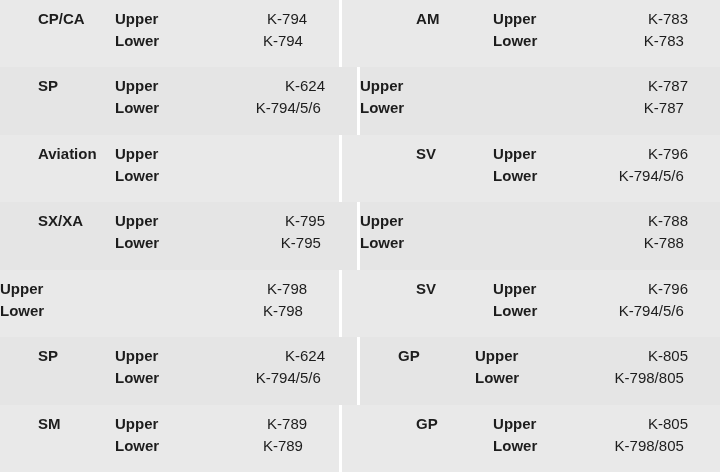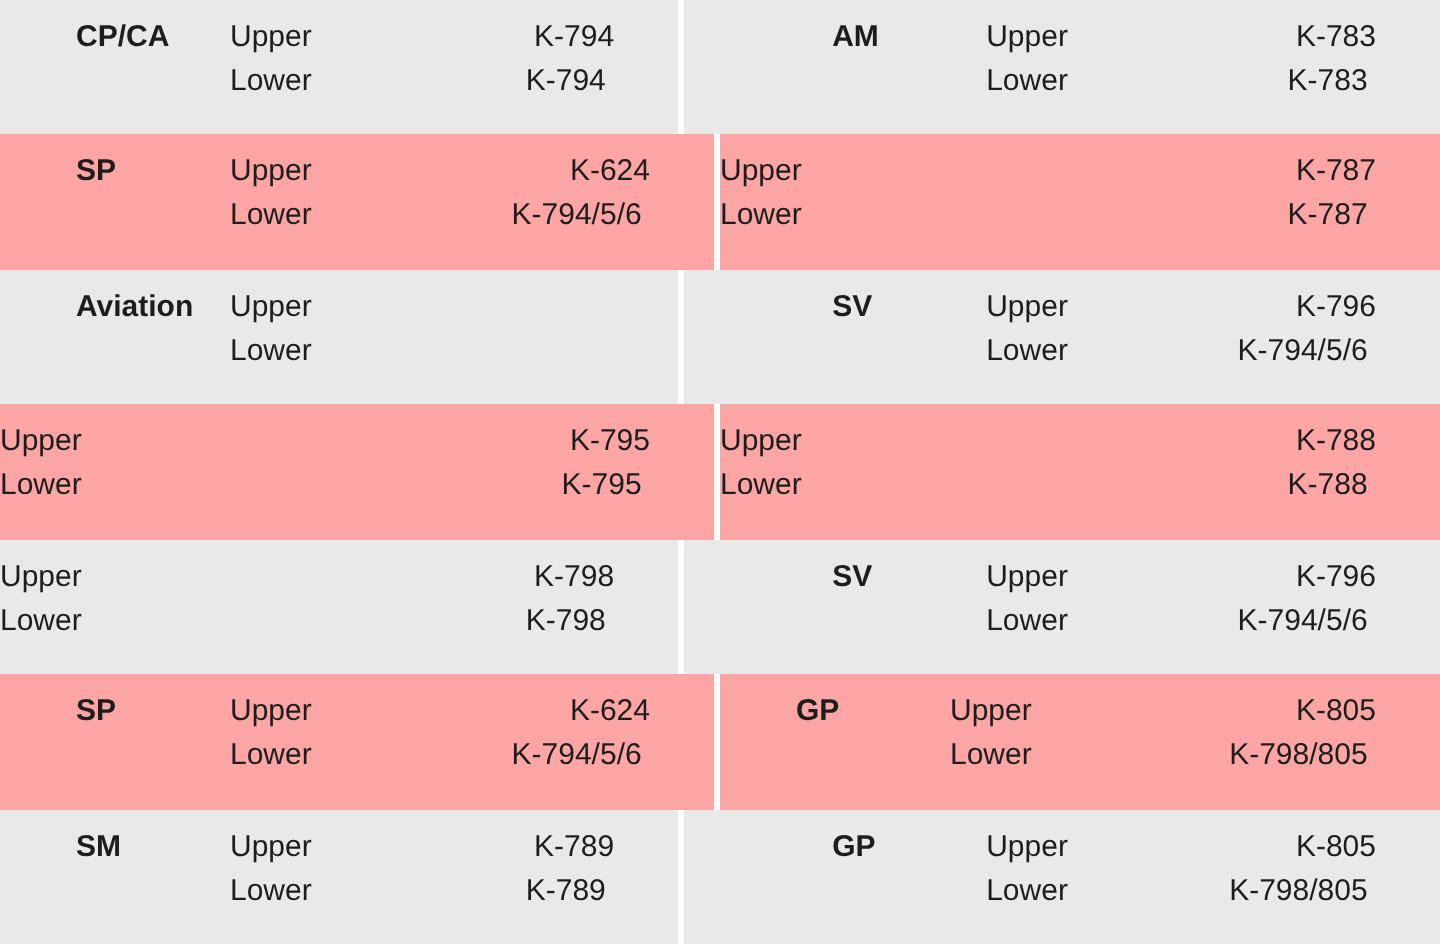--- a/index.html
+++ b/index.html
@@ -22,21 +22,21 @@
   .row {
     display: flex;
     flex: 1 1 0;
     min-height: 0;
   }
   .row.odd {
     background: #e9e9e9;
     gap: 36px;
   }
   .row.even {
-    background: #fca5a5;
+    background: #e5e5e5;
   }
   .half {
     width: 50%;
     display: flex;
     box-sizing: border-box;
     padding: 8px 0 8px 0;
   }
   .half.left {
     border-right: 3px solid #ffffff;
   }
@@ -49,20 +49,21 @@
     color: #1d1d1d;
     line-height: 22px;
     white-space: nowrap;
   }
   .cell-levels {
     width: 95px;
     box-sizing: border-box;
     font-size: 15px;
     color: #1d1d1d;
     line-height: 22px;
+    font-weight: bold;
   }
   .cell-codes {
     flex: 1;
     box-sizing: border-box;
     padding-right: 32px;
     text-align: right;
     font-size: 15px;
     color: #1d1d1d;
     line-height: 22px;
   }
@@ -147,20 +148,21 @@
       </div>
       <div class="cell-codes">
         <span class="line">K-796</span>
         <span class="line blank">K-794/5/6</span>
       </div>
     </div>
   </div>
 
   <div class="row even">
     <div class="half left">
+      <div class="cell-label">SX/XA</div>
       <div class="cell-levels">
         <span class="line">Upper</span>
         <span class="line">Lower</span>
       </div>
       <div class="cell-codes">
         <span class="line">K-795</span>
         <span class="line blank">K-795</span>
       </div>
     </div>
     <div class="half right">

